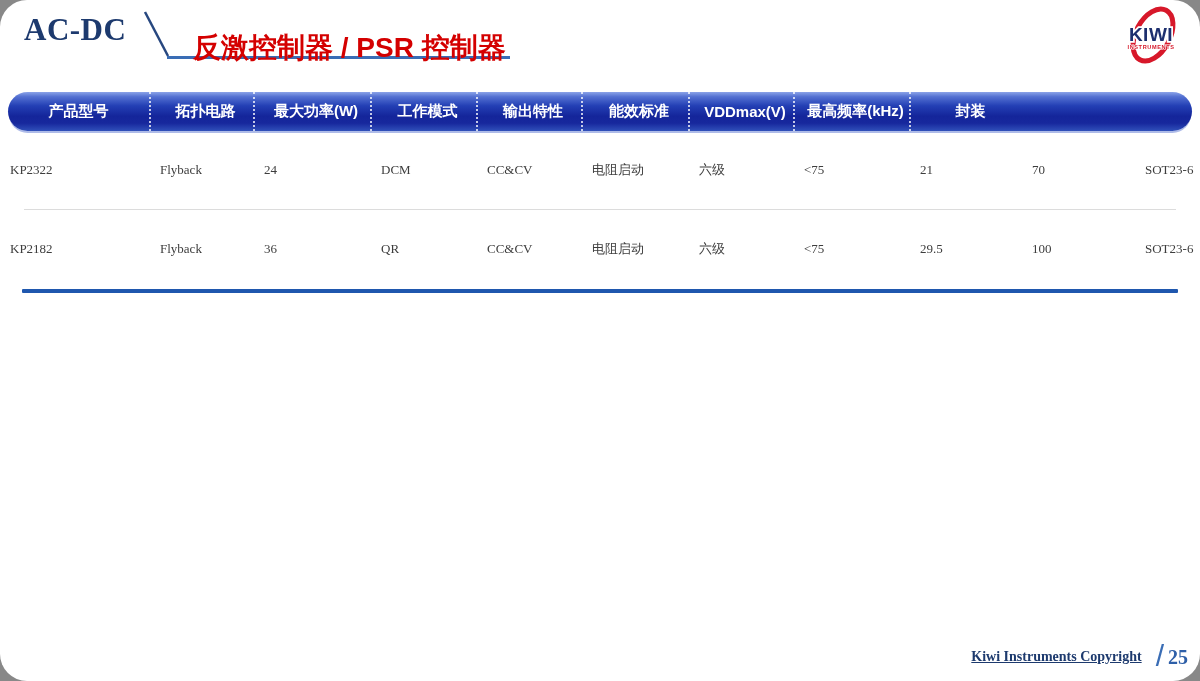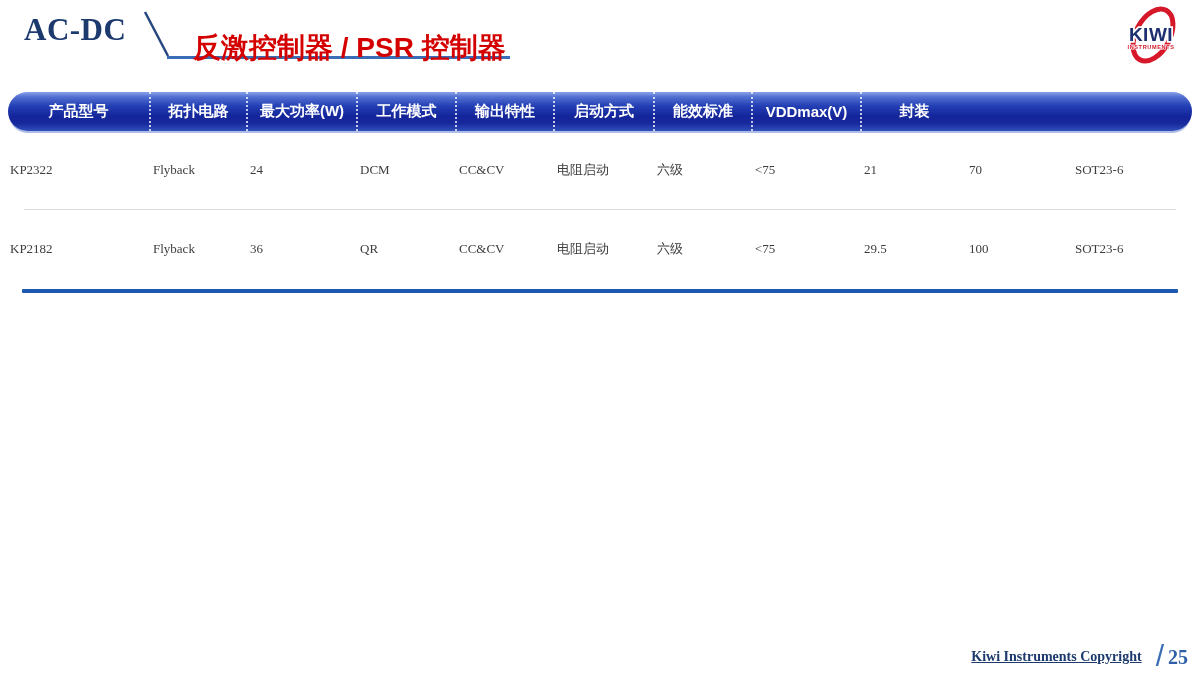--- a/index.html
+++ b/index.html
@@ -1,36 +1,37 @@
 <!DOCTYPE html>
 <html><head>
 <meta charset="utf-8">
 <style>
   html,body{margin:0;padding:0;background:#888;}
   .page{
     position:relative;width:1200px;height:681px;background:#ffffff;
-    overflow:hidden;font-family:"Liberation Sans","DejaVu Sans",sans-serif;
+    overflow:hidden;font-family:"Liberation Sans","DejaVu Sans",sans-serif;border-radius:27px;
   }
   
   .section-label{
     position:absolute;left:24px;top:12px;
     font-family:"Liberation Serif","DejaVu Serif",serif;
     font-weight:bold;font-size:31px;color:#1d3a6e;letter-spacing:.5px;
   }
   .title-divider{position:absolute;left:130px;top:6px;}
   .page-title{
     position:absolute;left:181px;top:17px;margin:12px;
     font-size:28px;font-weight:600;color:#d40000;white-space:nowrap;
   }
   .logo{position:absolute;right:6px;top:3px;width:86px;height:66px;}
   
   .ptable{position:absolute;left:8px;top:92px;width:1184px;}
   .grid-row{
     display:grid;
     grid-template-columns:143px 97px 110px 99px 98px 100px 98px 109px 105px 106px 119px;
+    gap:7px;
   }
   .thead{
     height:39px;border-radius:20px;
     background:linear-gradient(180deg,#8ba3e8 0%,#5471d2 12%,#2440b5 35%,#14259a 62%,#17289d 80%,#3050ba 100%);
     box-shadow:0 3px 0 -1px #aebbe8;
     color:#ffffff;font-weight:bold;font-size:15px;
   }
   .th{
     height:100%;display:flex;align-items:center;justify-content:center;
     border-right:2px dotted rgba(255,255,255,.75);white-space:nowrap;
@@ -82,23 +83,23 @@
   </svg>
 
   <div class="ptable">
 
     <div class="thead grid-row">
       <div class="th">产品型号</div>
       <div class="th">拓扑电路</div>
       <div class="th">最大功率(W)</div>
       <div class="th">工作模式</div>
       <div class="th">输出特性</div>
-      <div class="th">启动方式</div>
       <div class="th">能效标准</div>
       <div class="th">VDDmax(V)</div>
+      <div class="th">最高频率(kHz)</div>
       <div class="th">封装</div>
     </div>
 
     <div class="trow grid-row">
       <div class="td">KP2322</div>
       <div class="td">Flyback</div>
       <div class="td">24</div>
       <div class="td">DCM</div>
       <div class="td">CC&amp;CV</div>
       <div class="td">电阻启动</div>

